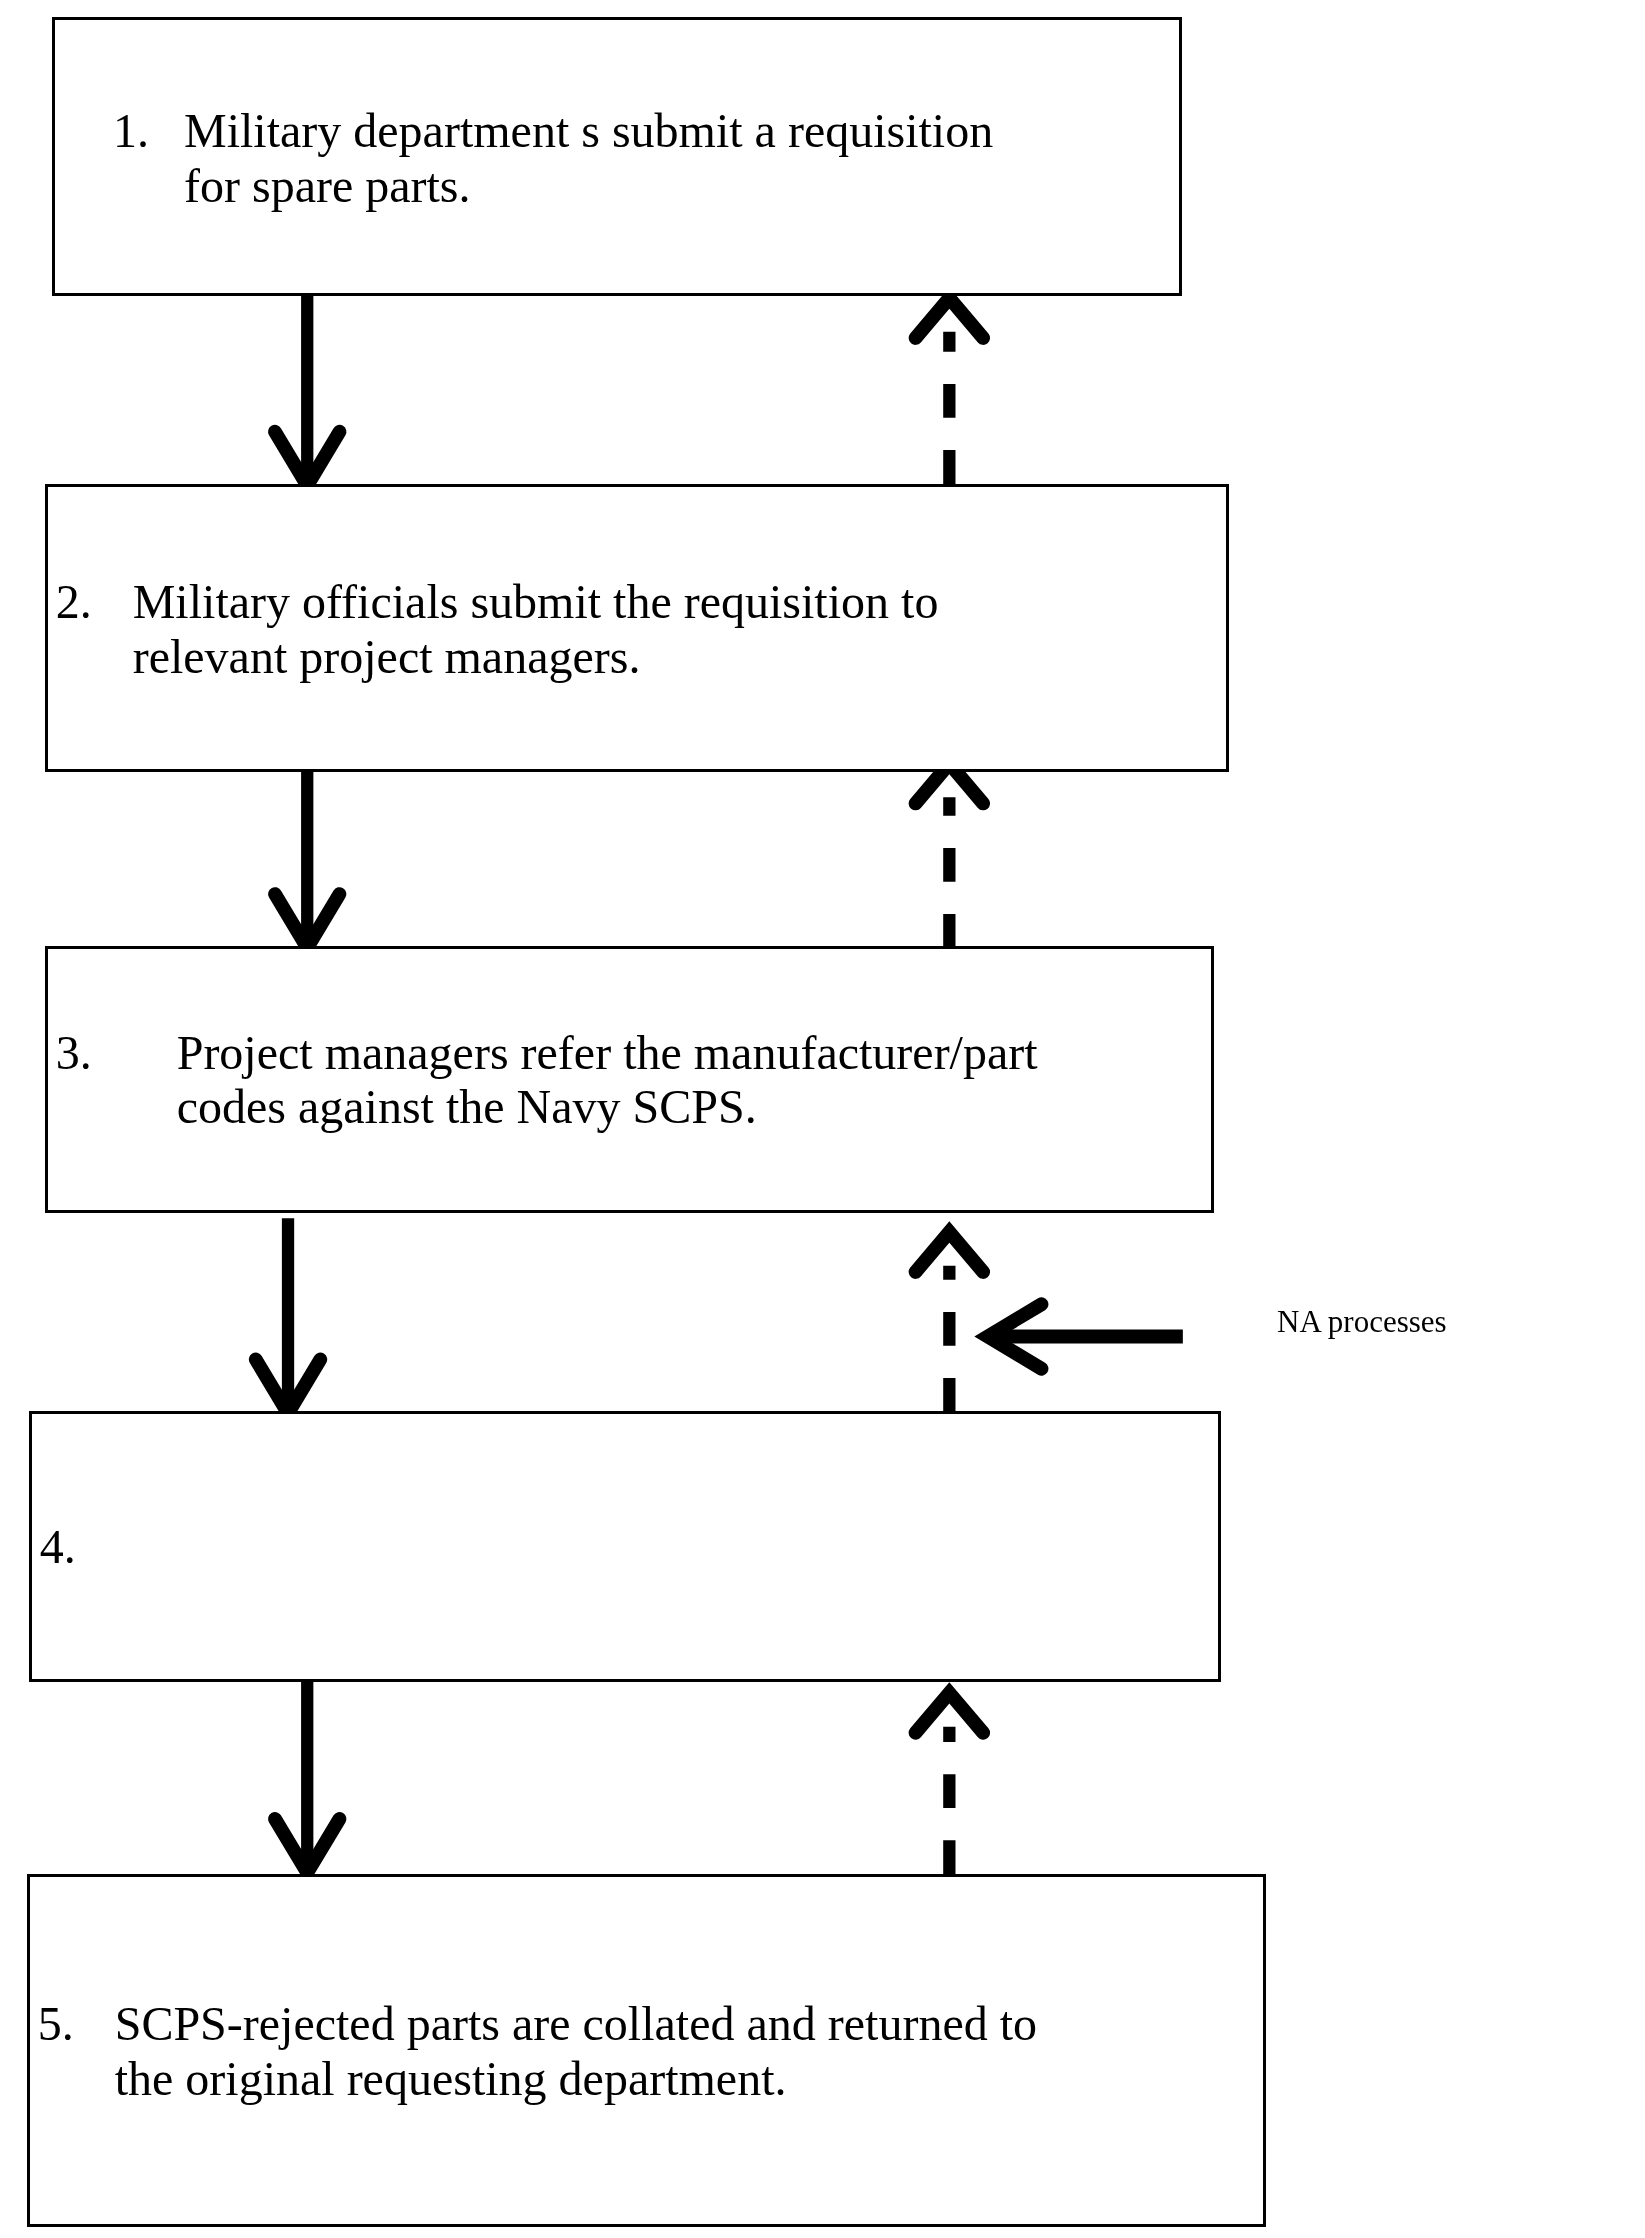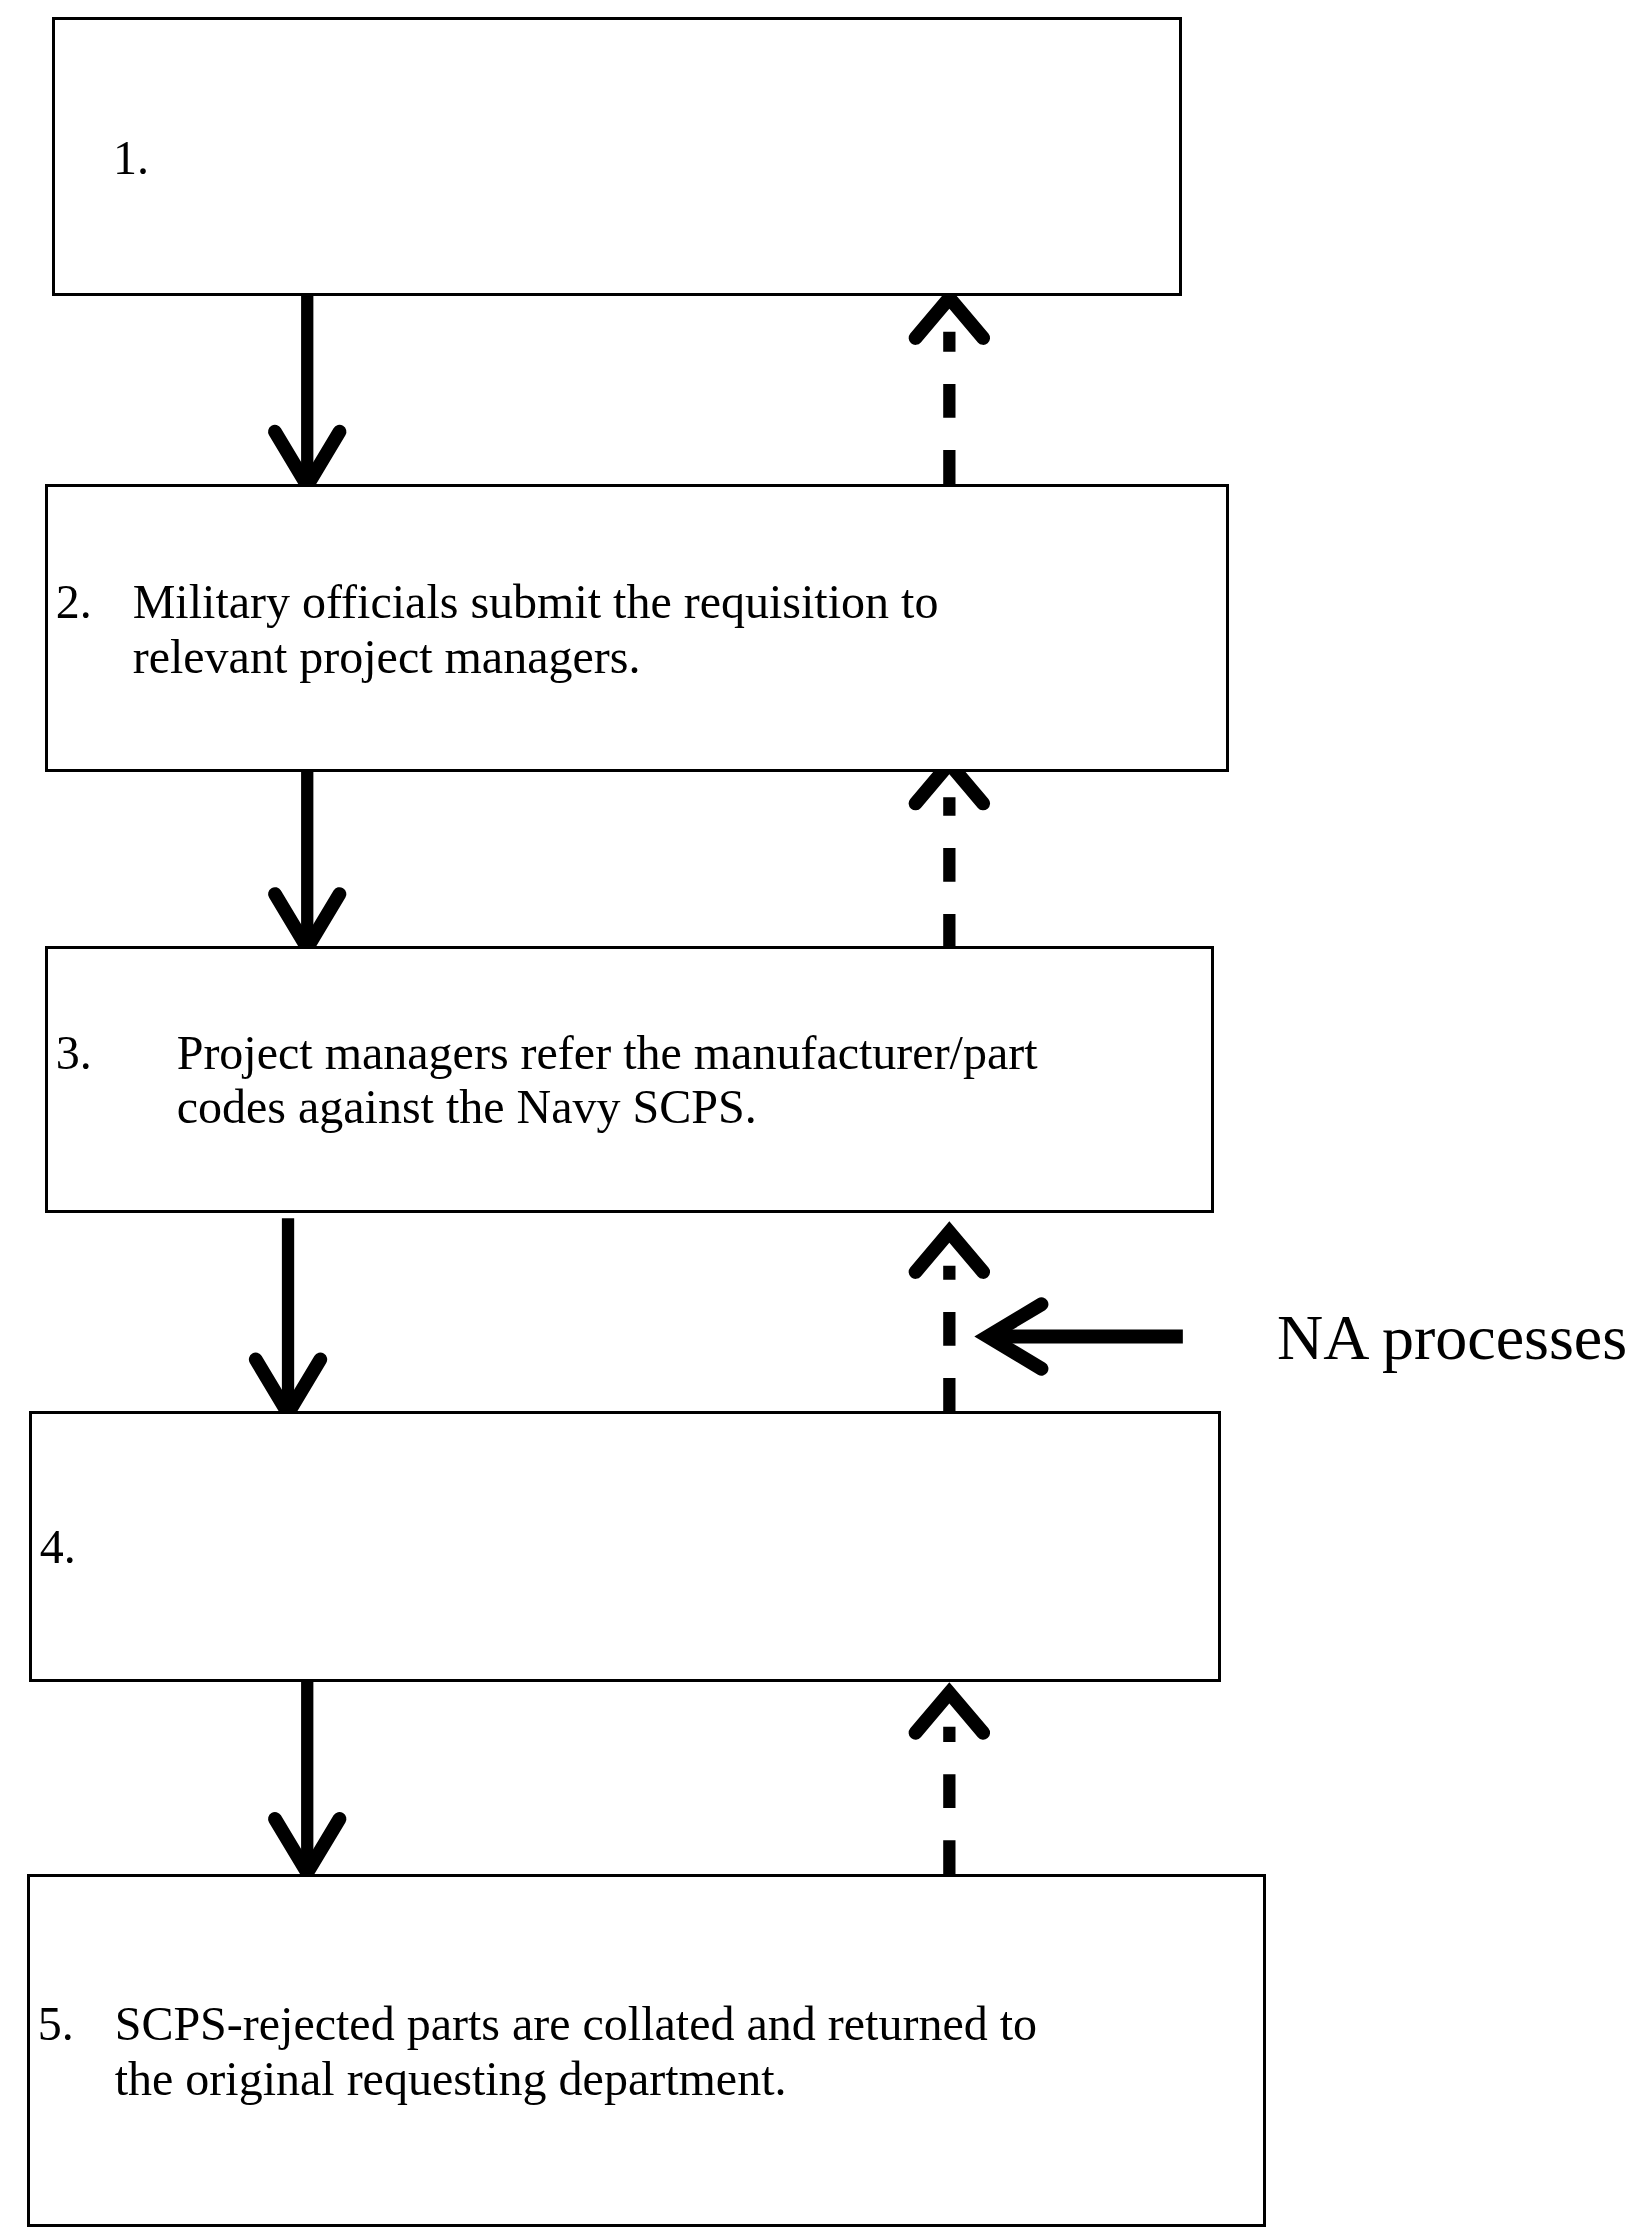--- a/index.html
+++ b/index.html
@@ -78,21 +78,21 @@
   
   #wires {
     position: absolute;
     left: 0; top: 0;
     width: 1646px; height: 2239px;
     pointer-events: none;
   }
 
   .side-label {
     position: absolute;
-    font-size: 64px;
+    font-size: 31px;
     line-height: 1;
     white-space: nowrap;
   }
   #na-label { left: 1277px; top: 1306px; }
 </style>
 </head>
 <body>
 
 <div id="canvas">
 
@@ -140,20 +140,21 @@
 
     <g>
       <line x1="1540" y1="1740" x2="1300" y2="1740" stroke="#000" stroke-width="18"></line>
       <polyline points="1356,1698 1286,1740 1356,1782" fill="none" stroke="#000" stroke-width="18" stroke-linecap="round" stroke-linejoin="miter"></polyline>
     </g>
   </svg>
 
   <div class="node-box" id="box1">
     <div class="node-inner">
       <span class="step-num">1.</span>
+      <span class="step-text">Military department s submit a requisition for spare parts.</span>
     </div>
   </div>
 
   <div class="node-box" id="box2">
     <div class="node-inner">
       <span class="step-num">2.</span>
       <span class="step-text">Military officials submit the requisition to relevant project managers.</span>
     </div>
   </div>
 

